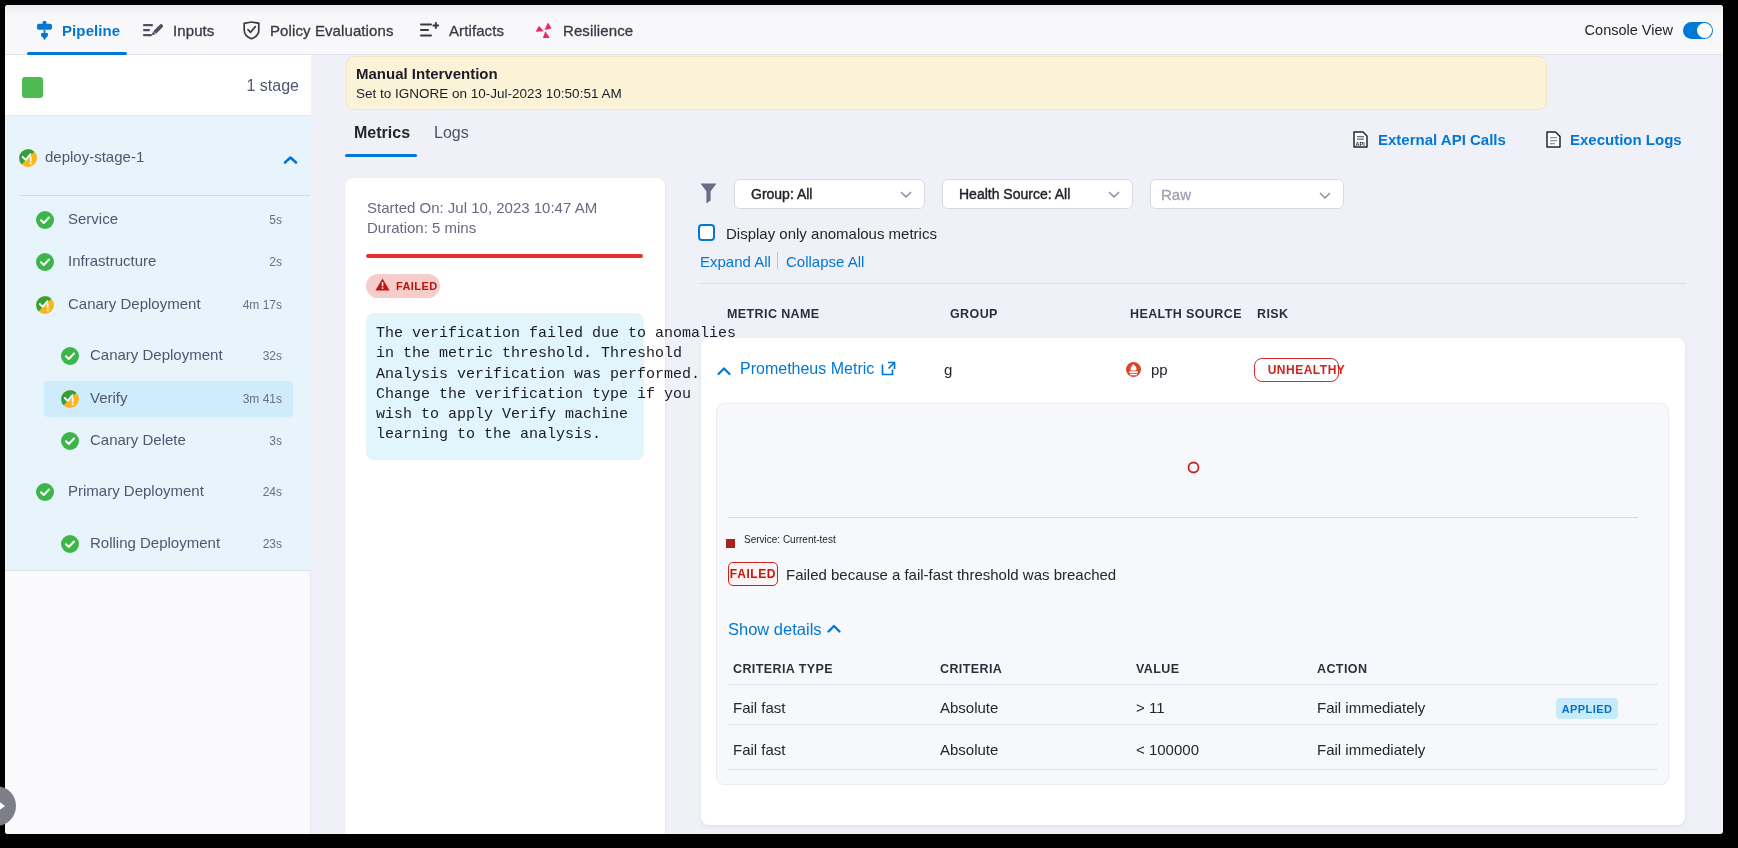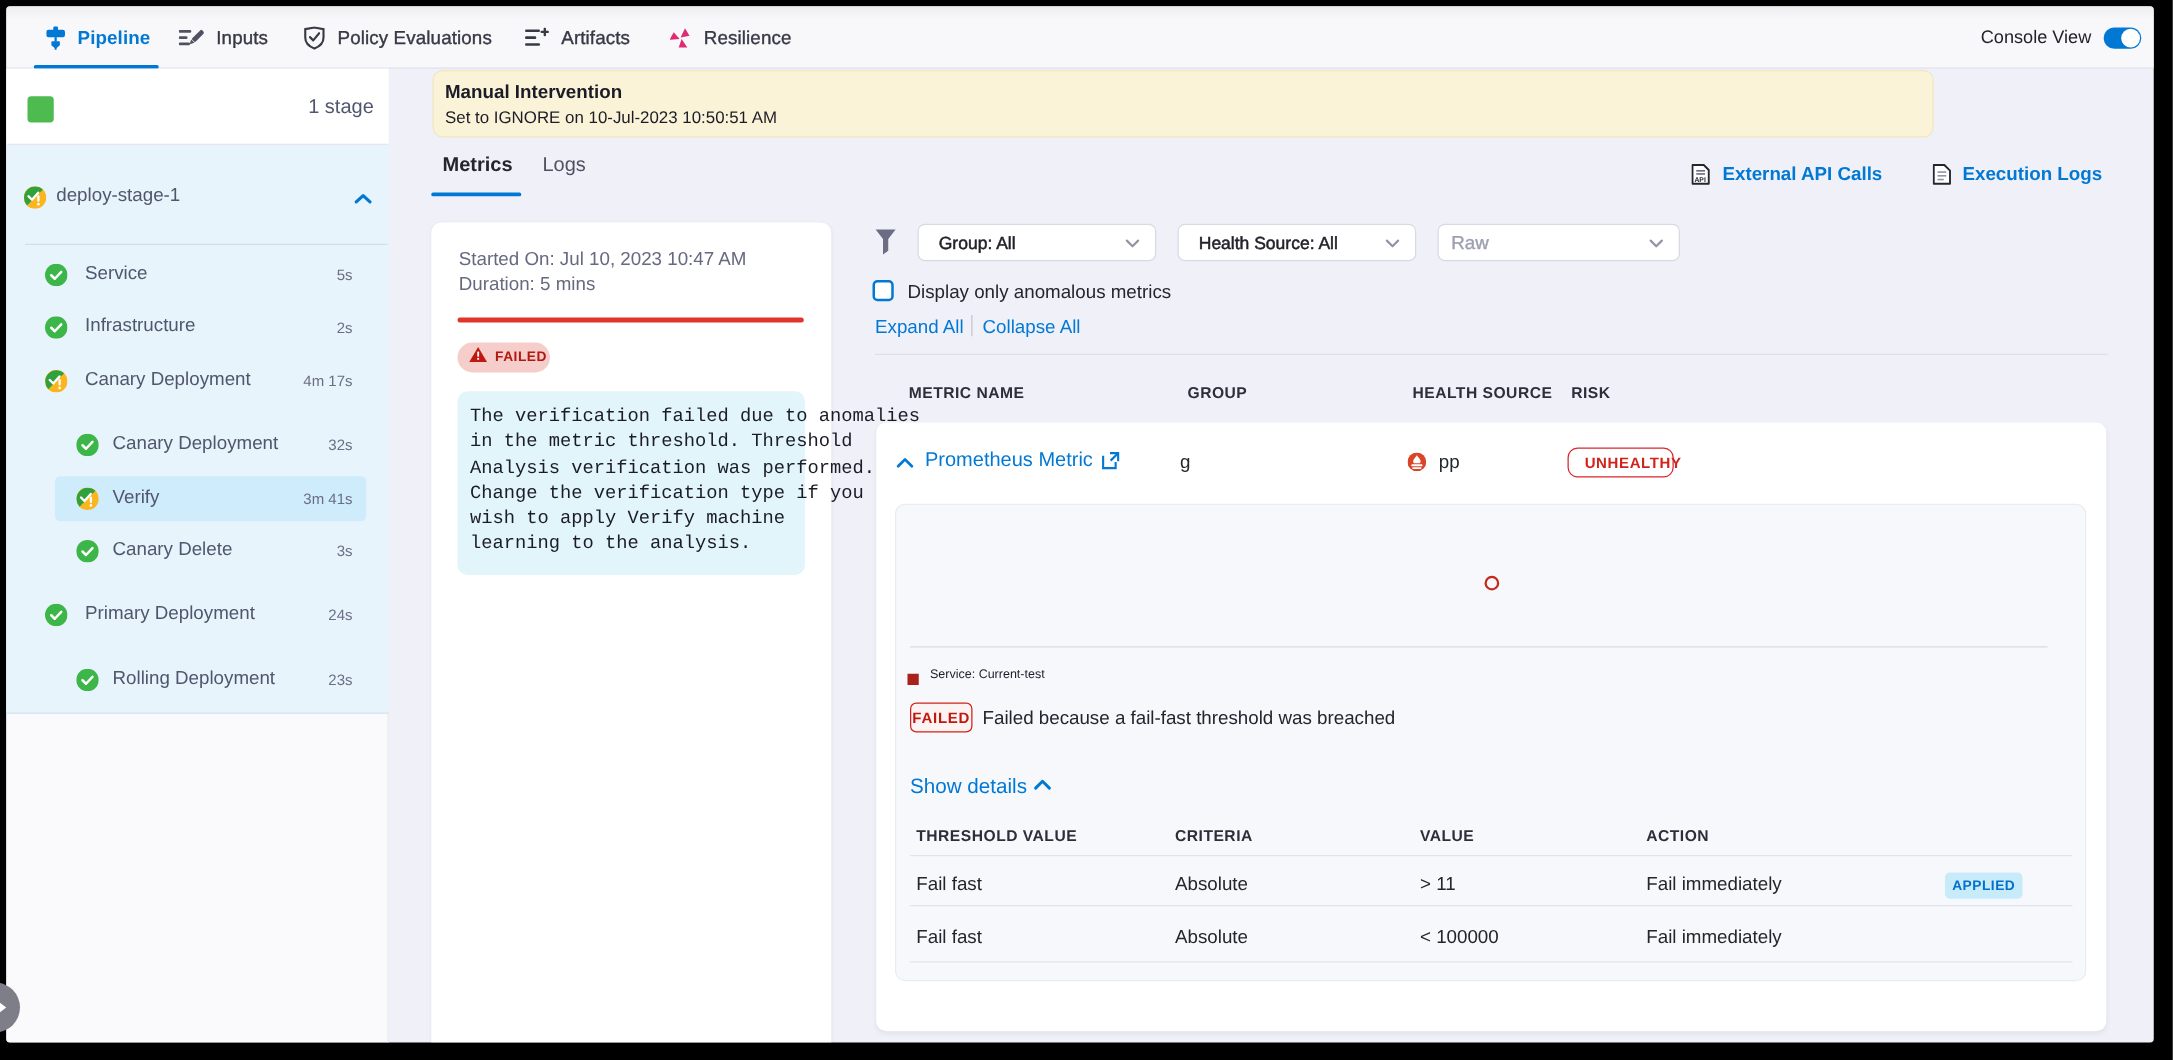--- a/index.html
+++ b/index.html
@@ -381,21 +381,21 @@
             <circle cx="6.5" cy="6.5" r="5" fill="none" stroke="#c5281c" stroke-width="1.8"></circle>
           </svg></span>
       <div id="axisline"></div>
       <div id="legendsq"></div>
       <div id="legendtxt">Service: Current-test</div>
       <div id="failchip">FAILED</div>
       <div id="failtxt">Failed because a fail-fast threshold was breached</div>
       <div id="showdetails">Show details <span id="sdchev"><svg width="16" height="11" viewBox="0 0 16 11" style="vertical-align:1px;">
               <path d="M2.5 8.5 L8 3 L13.5 8.5" fill="none" stroke="#0278d5" stroke-width="2.4" stroke-linecap="round" stroke-linejoin="round"></path>
             </svg></span></div>
-      <div class="thead" style="left:16px;">THRESHOLD VALUE</div>
+      <div class="thead" style="left:16px;">CRITERIA TYPE</div>
       <div class="thead" style="left:223px;">CRITERIA</div>
       <div class="thead" style="left:419px;">VALUE</div>
       <div class="thead" style="left:600px;">ACTION</div>
       <div class="tsep" style="top:280px;"></div>
       <div class="tcell" style="left:16px; top:295px;">Fail fast</div>
       <div class="tcell" style="left:223px; top:295px;">Absolute</div>
       <div class="tcell" style="left:419px; top:295px;">&gt; 11</div>
       <div class="tcell" style="left:600px; top:295px;">Fail immediately</div>
       <div id="applied">APPLIED</div>
       <div class="tsep" style="top:320px;"></div>

